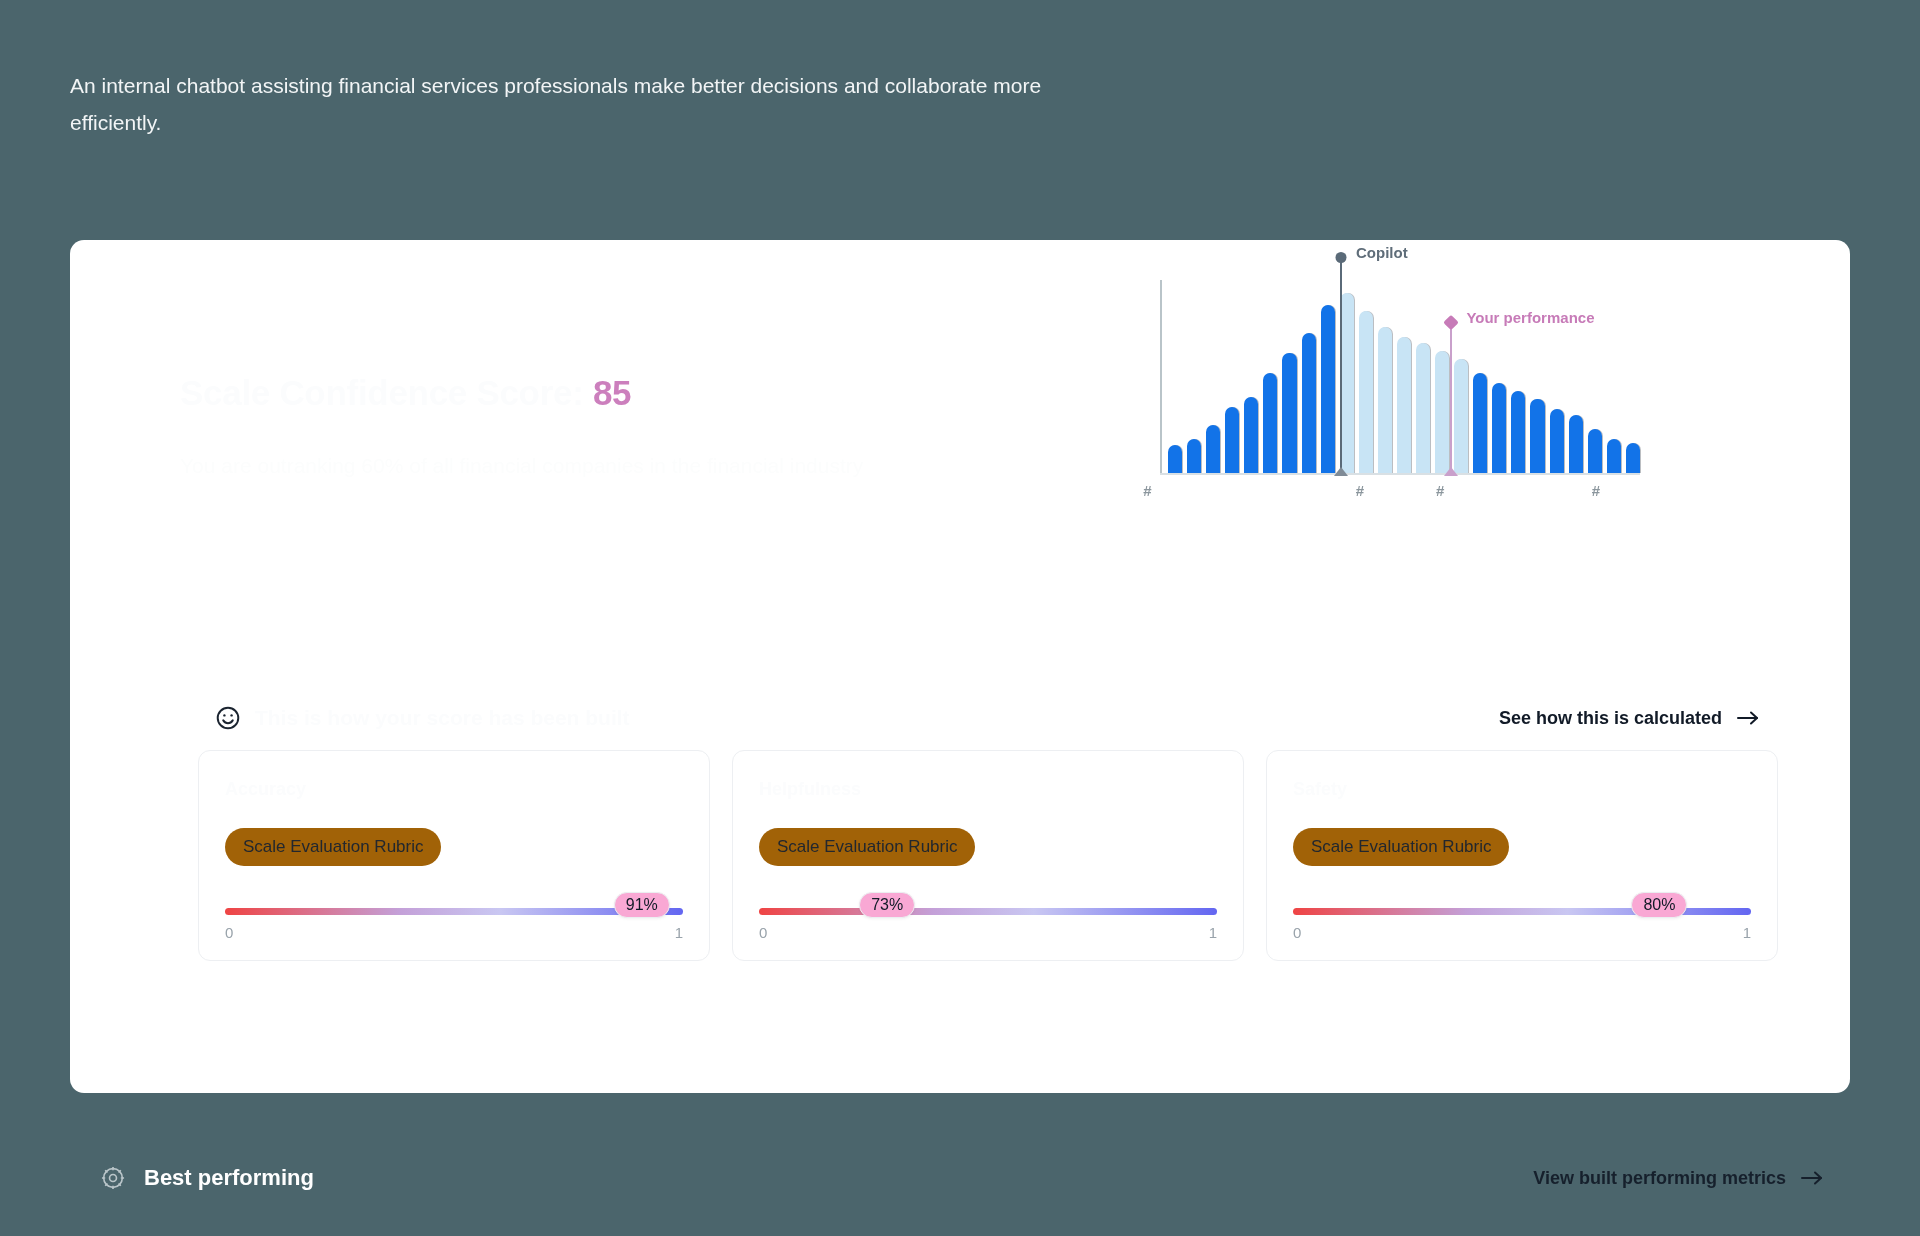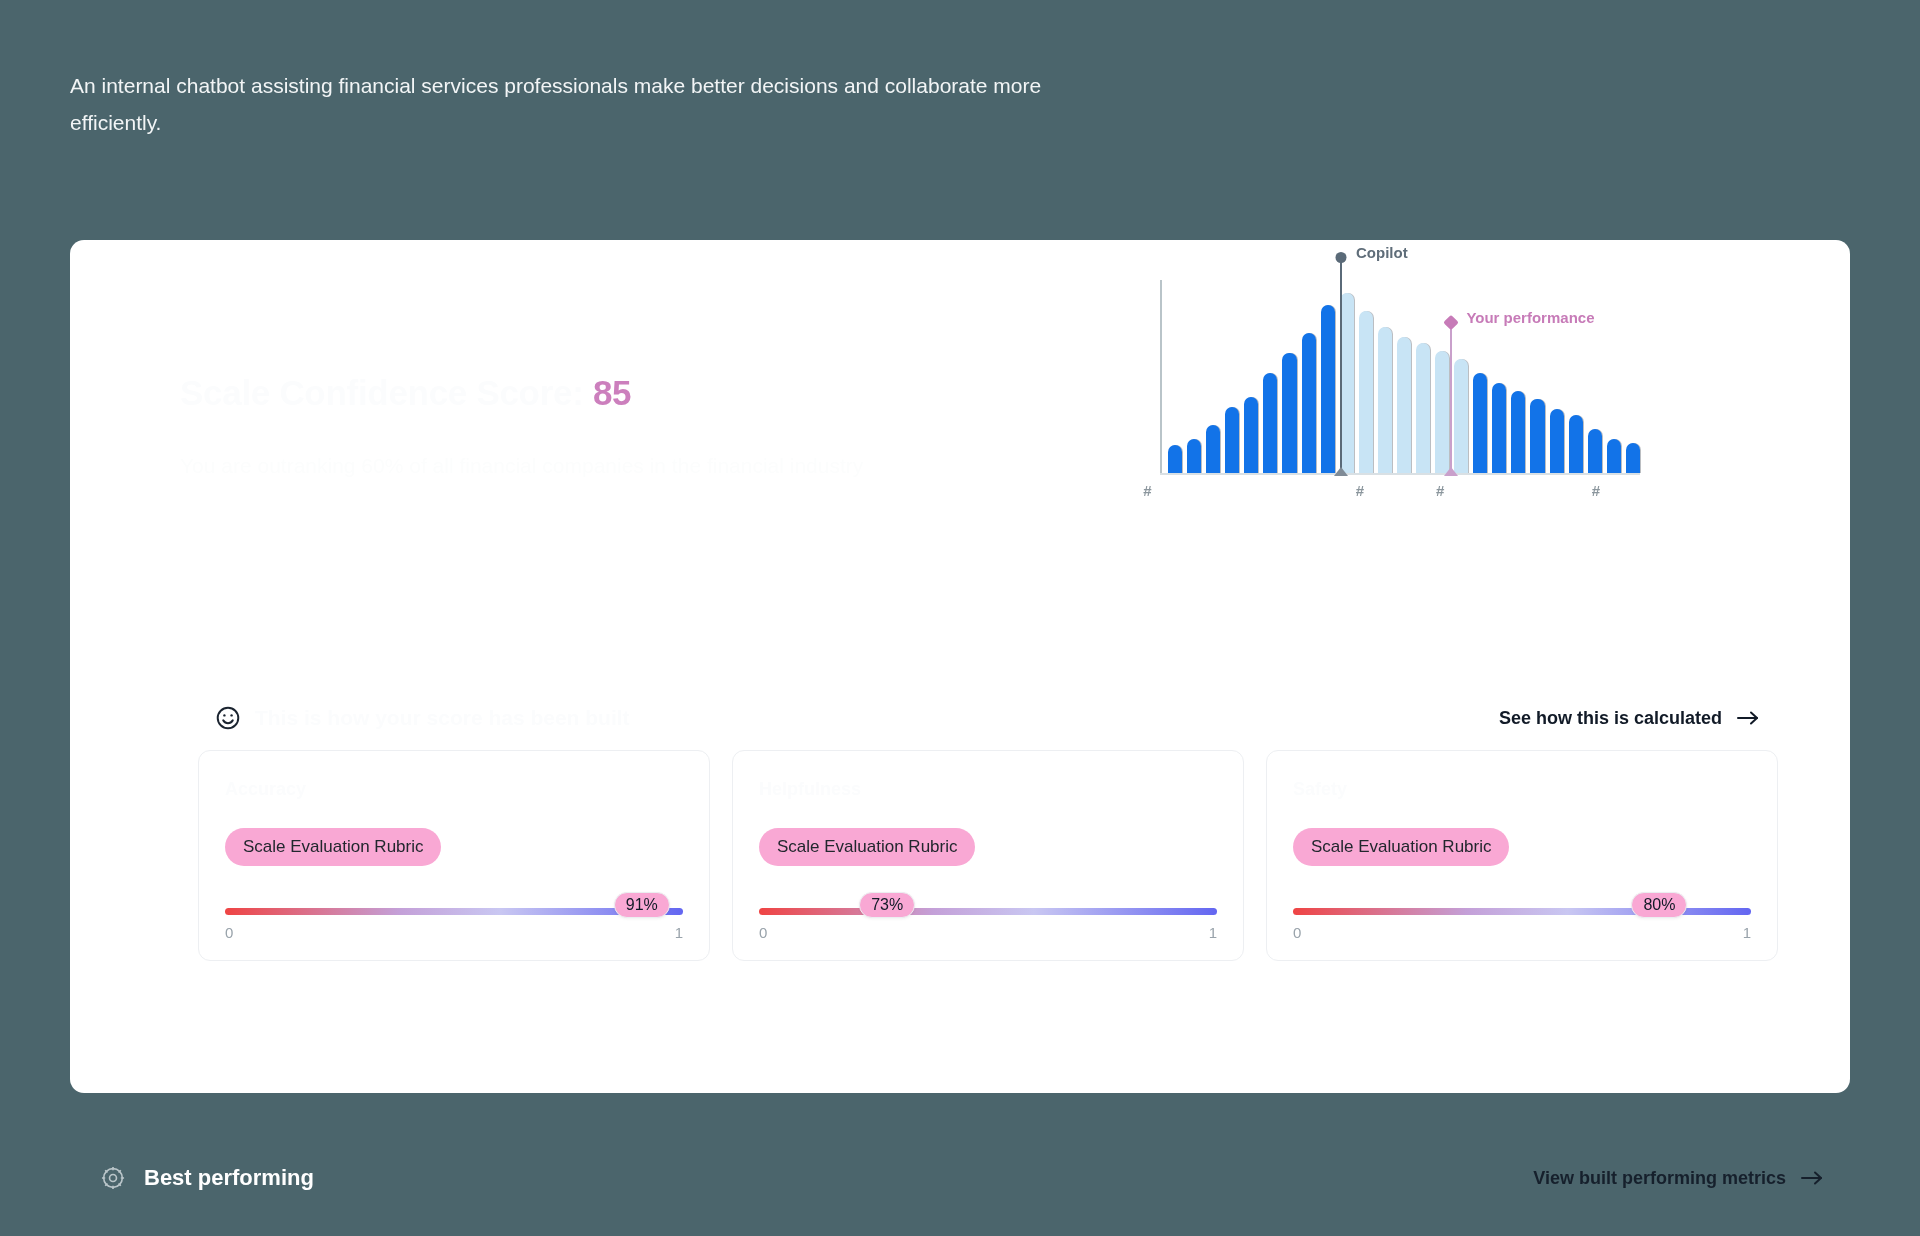--- a/index.html
+++ b/index.html
@@ -205,21 +205,21 @@
     background: #fff;
   }
   .metric-title {
     font-size: 18px;
     font-weight: 600;
     color: #fbfcfd;
     margin-bottom: 28px;
   }
   .pill {
     display: inline-block;
-    background: #f9a8d4;
+    background: #a16207;
     border-radius: 20px;
     padding: 9px 18px;
     font-size: 17px;
     color: #22272e;
     font-weight: 400;
   }
   .slider {
     position: relative;
     margin-top: 34px;
     height: 30px;

